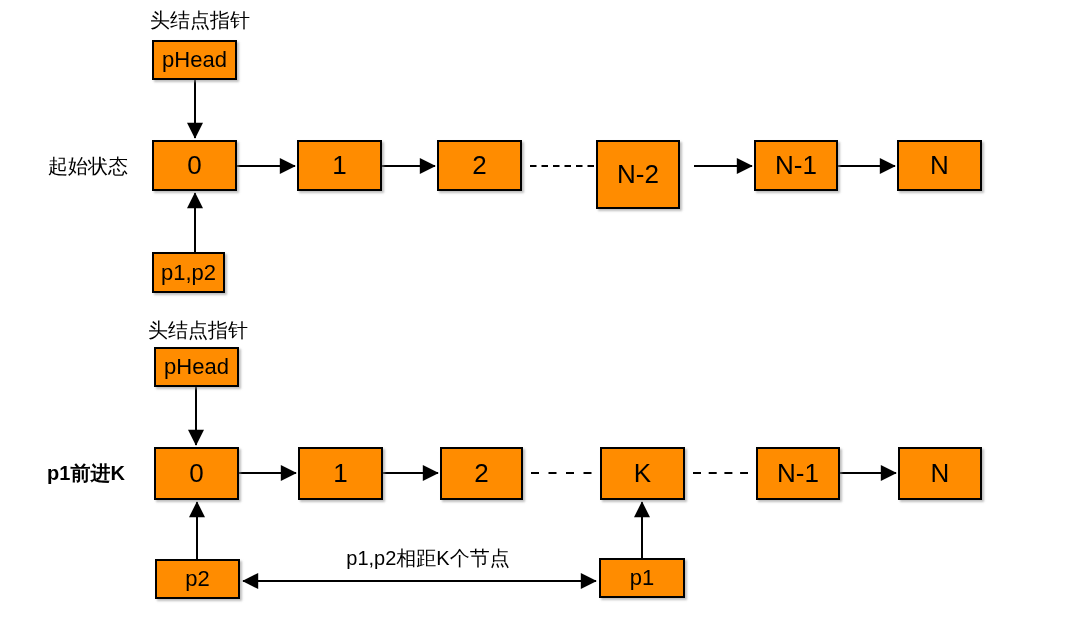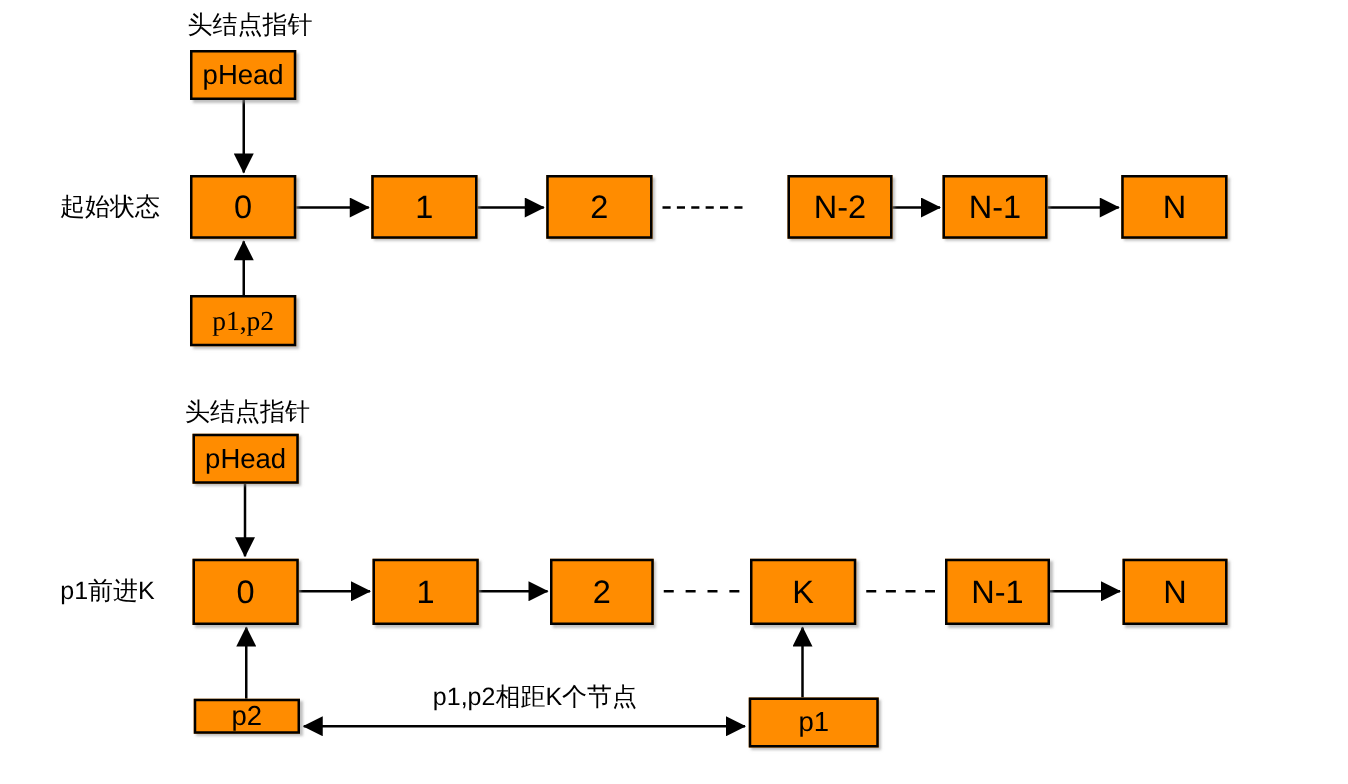--- a/index.html
+++ b/index.html
@@ -77,37 +77,37 @@
 
   <div class="cjk-label" style="left:140px;top:8px;width:120px;">头结点指针</div>
 
   <div class="box pbox" style="left:152px;top:40px;width:85px;height:40px;">pHead</div>
 
   <div class="cjk-label" style="left:42px;top:154px;width:86px;text-align:right;">起始状态</div>
 
   <div class="box node" style="left:152px;top:140px;width:85px;height:51px;">0</div>
   <div class="box node" style="left:297px;top:140px;width:85px;height:51px;">1</div>
   <div class="box node" style="left:437px;top:140px;width:85px;height:51px;">2</div>
-  <div class="box node" style="left:630px;top:140px;width:84px;height:51px;">N-2</div>
+  <div class="box node" style="left:596px;top:140px;width:84px;height:69px;">N-2</div>
   <div class="box node" style="left:754px;top:140px;width:84px;height:51px;">N-1</div>
   <div class="box node" style="left:897px;top:140px;width:85px;height:51px;">N</div>
 
-  <div class="box pbox" style="left:152px;top:236px;width:85px;height:41px;font-family:Liberation Serif, serif;">p1,p2</div>
+  <div class="box pbox" style="left:152px;top:252px;width:73px;height:41px;">p1,p2</div>
 
   <div class="cjk-label" style="left:141px;top:318px;width:114px;">头结点指针</div>
 
   <div class="box pbox" style="left:154px;top:347px;width:85px;height:40px;">pHead</div>
 
-  <div class="cjk-label" style="left:43px;top:461px;width:86px;">p1前进K</div>
+  <div class="cjk-label" style="left:43px;top:461px;width:86px;font-weight:bold;">p1前进K</div>
 
   <div class="box node" style="left:154px;top:447px;width:85px;height:53px;">0</div>
   <div class="box node" style="left:298px;top:447px;width:85px;height:53px;">1</div>
   <div class="box node" style="left:440px;top:447px;width:83px;height:53px;">2</div>
   <div class="box node" style="left:600px;top:447px;width:85px;height:53px;">K</div>
   <div class="box node" style="left:756px;top:447px;width:84px;height:53px;">N-1</div>
   <div class="box node" style="left:898px;top:447px;width:84px;height:53px;">N</div>
 
-  <div class="box pbox" style="left:155px;top:559px;width:85px;height:28px;">p2</div>
-  <div class="box pbox" style="left:599px;top:558px;width:104px;height:40px;">p1</div>
+  <div class="box pbox" style="left:155px;top:559px;width:85px;height:40px;">p2</div>
+  <div class="box pbox" style="left:599px;top:558px;width:86px;height:40px;">p1</div>
 
   <div class="cjk-label" style="left:328px;top:546px;width:200px;">p1,p2相距K个节点</div>
 
 </div>
 
 </body></html>

